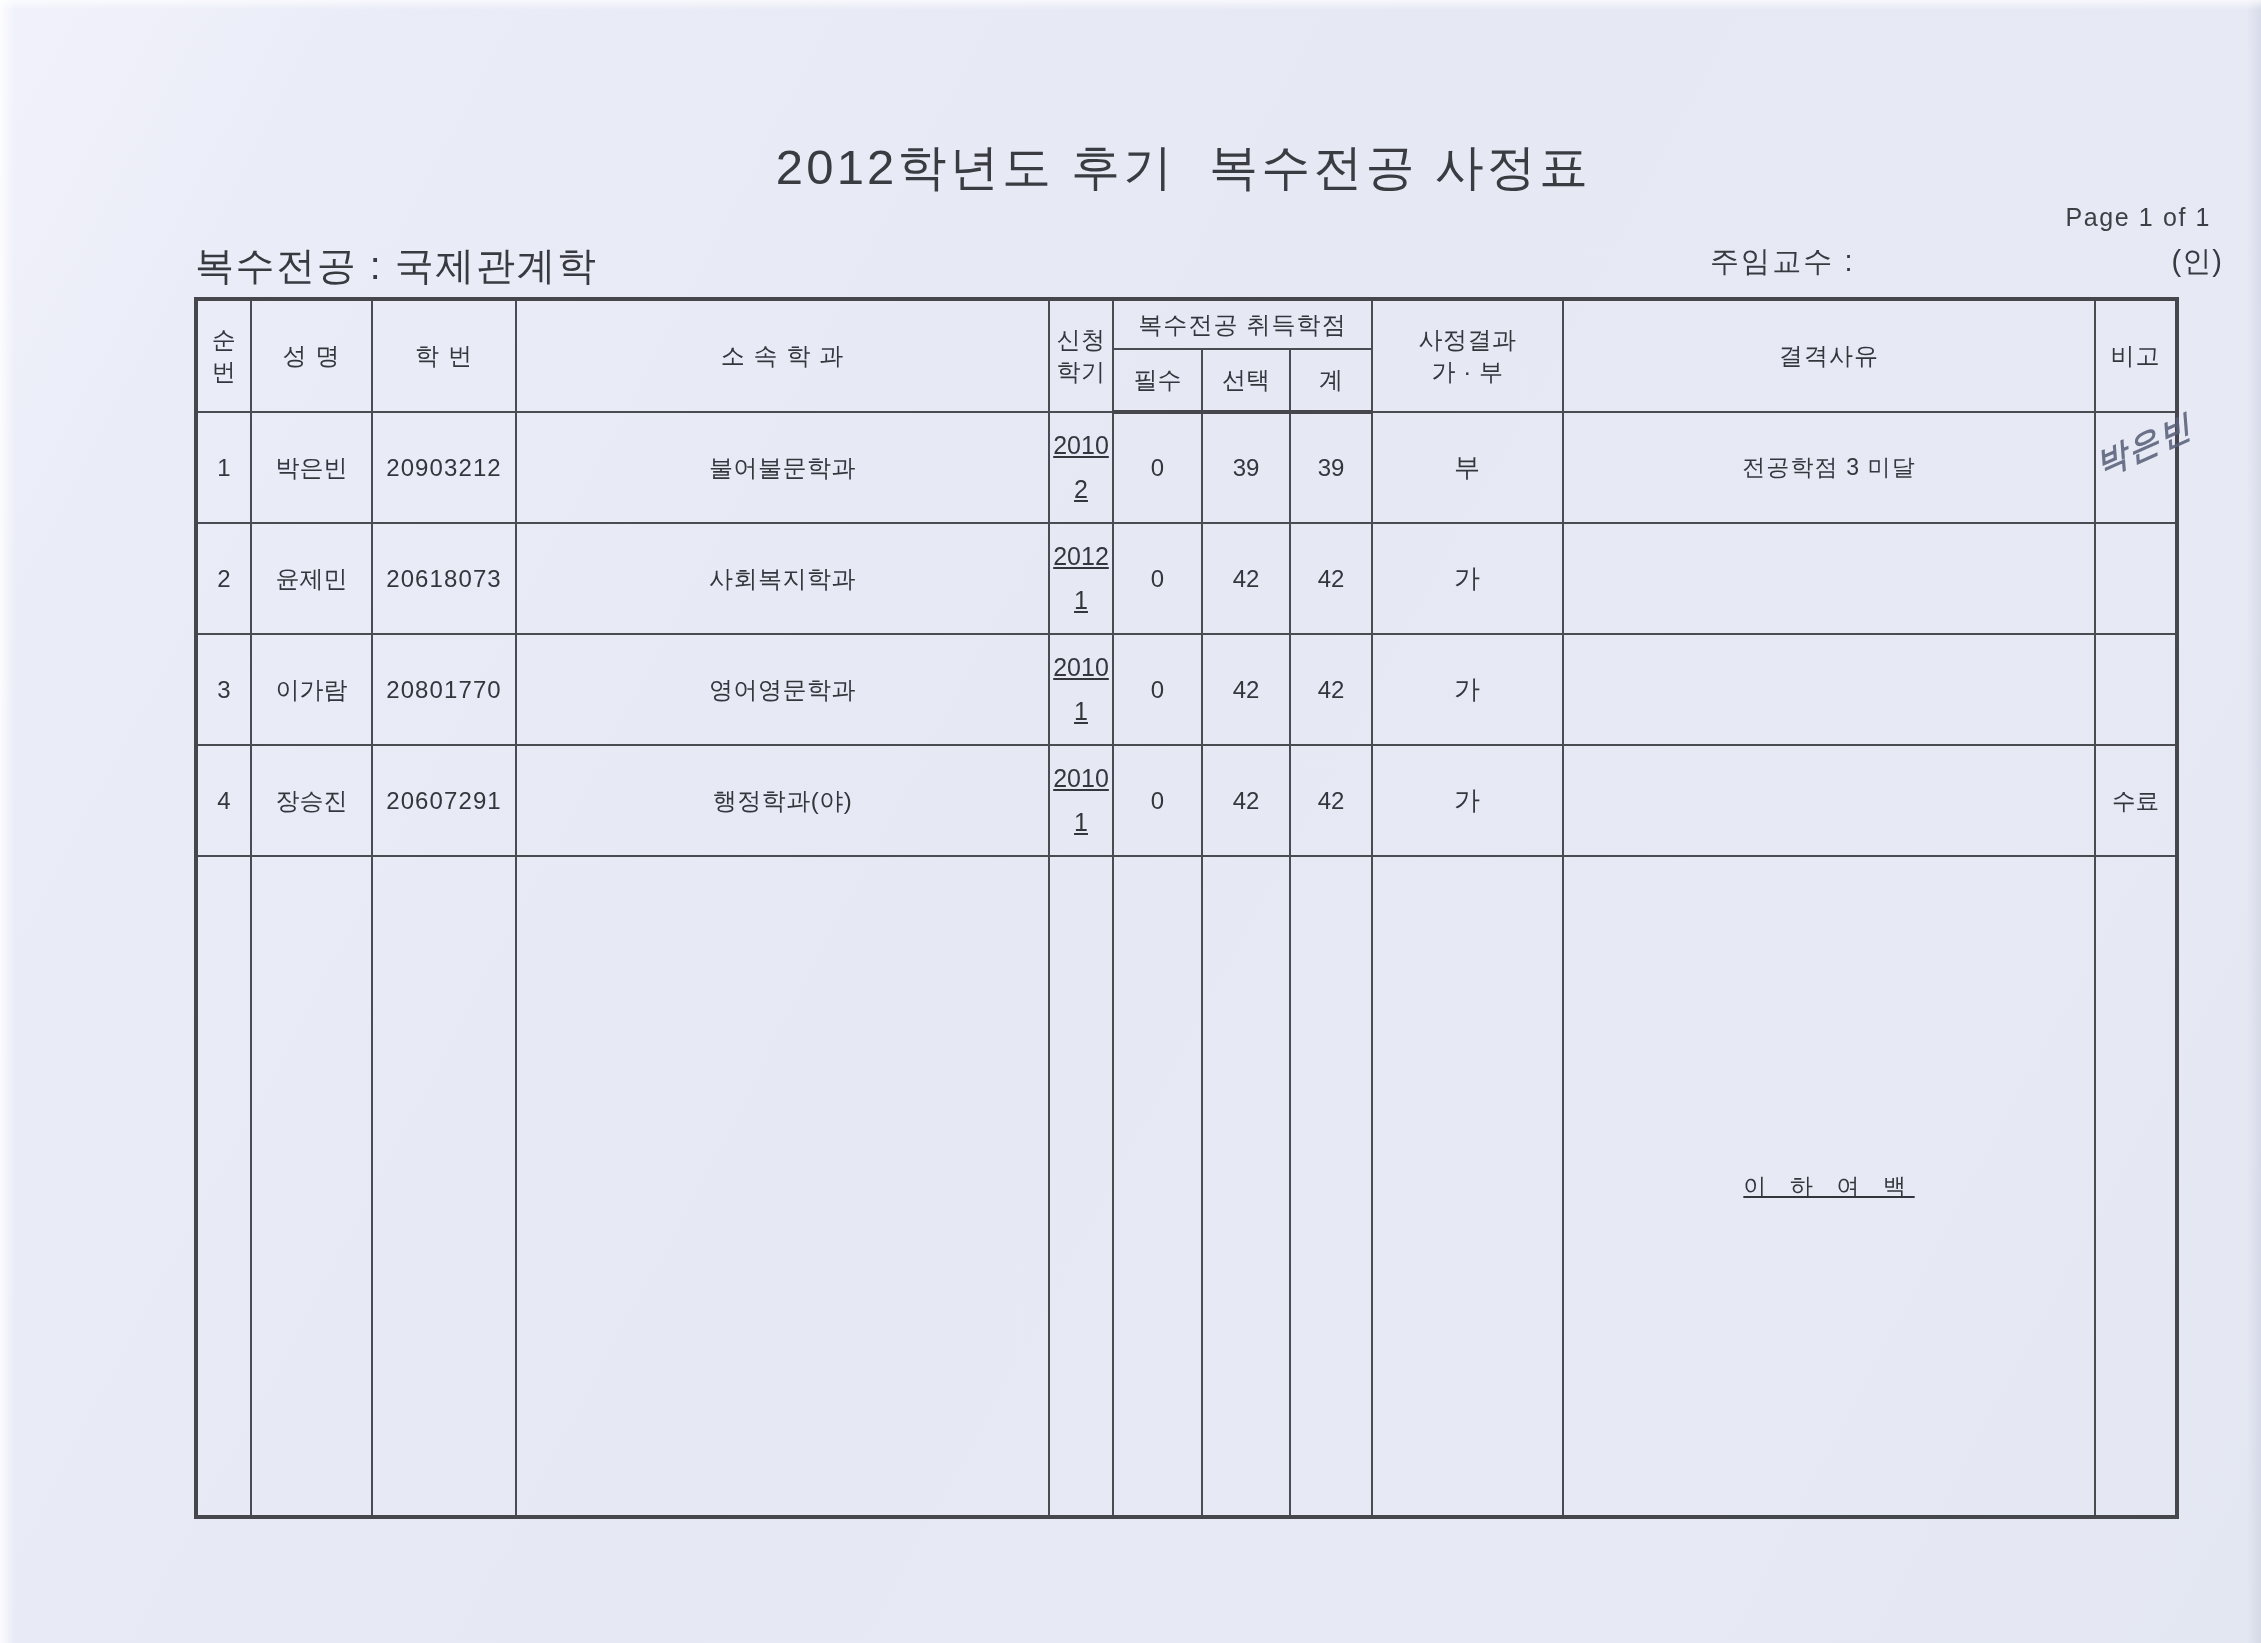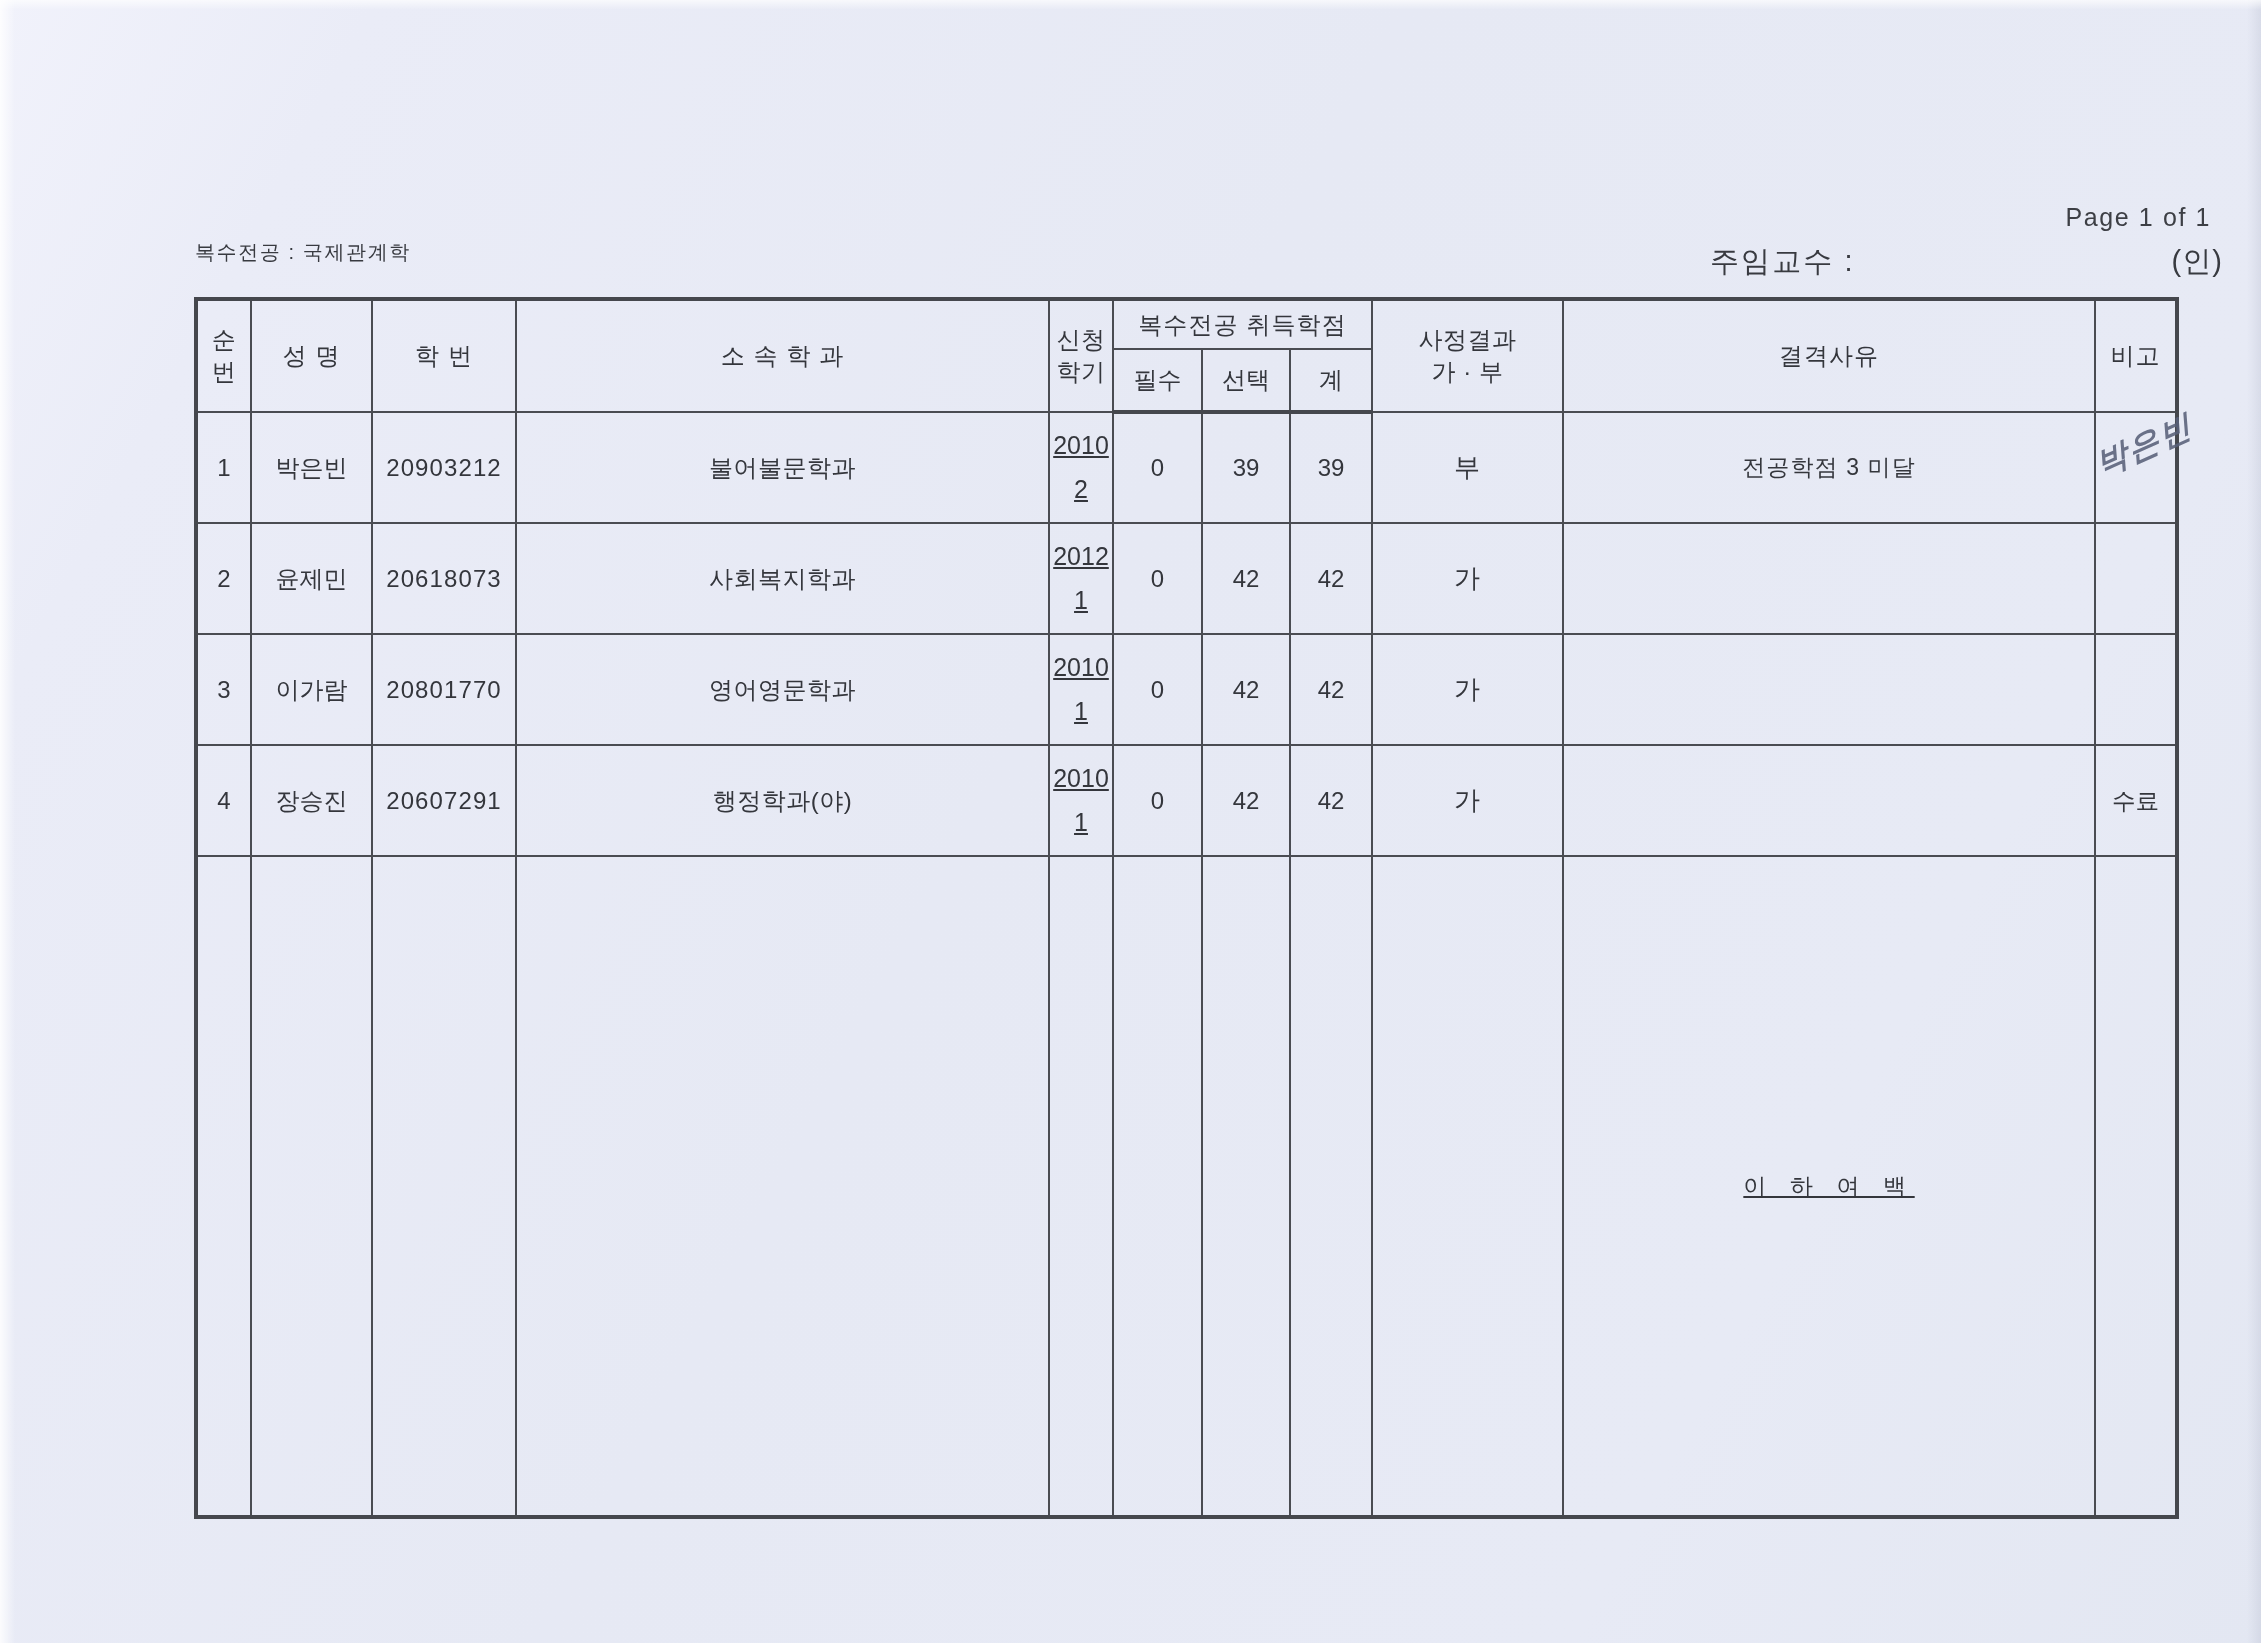--- a/index.html
+++ b/index.html
@@ -26,21 +26,21 @@
     position:absolute;left:194px;width:1979px;top:135px;
     text-align:center;font-size:49px;letter-spacing:3.2px;
     color:#3a3c42;white-space:pre;
   }
   .page-label{
     position:absolute;right:50px;top:203px;
     font-size:25px;letter-spacing:1.6px;color:#3d3f45;text-align:right;
   }
   .major-label{
     position:absolute;left:195px;top:239px;
-    font-size:20px;letter-spacing:1.6px;color:#383a40;
+    font-size:39px;letter-spacing:1.6px;color:#383a40;
   }
   .prof-label{
     position:absolute;left:1710px;top:242px;
     font-size:29px;letter-spacing:2.1px;color:#383a40;
   }
   .seal-label{
     position:absolute;right:38px;top:242px;
     font-size:29px;letter-spacing:1.1px;color:#383a40;
   }
 
@@ -87,20 +87,21 @@
     font-style:italic;font-size:32px;font-weight:bold;
     color:#59617a;letter-spacing:2.1px;white-space:nowrap;
     opacity:.88;
   }
 </style>
 </head>
 <body>
 
 <div class="page">
 
+  <div class="doc-title">2012학년도 후기  복수전공 사정표</div>
   <div class="page-label">Page 1 of 1</div>
   <div class="major-label">복수전공 : 국제관계학</div>
   <div class="prof-label">주임교수 :</div>
   <div class="seal-label">(인)</div>
 
   <table class="sheet">
     <colgroup>
       <col style="width:55px">
         <col style="width:121px">
         <col style="width:144px">

